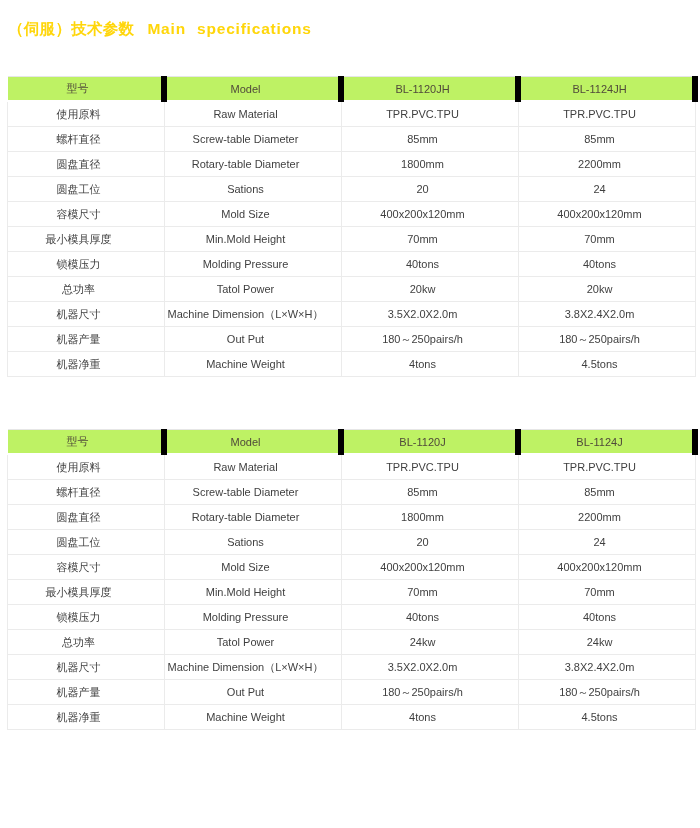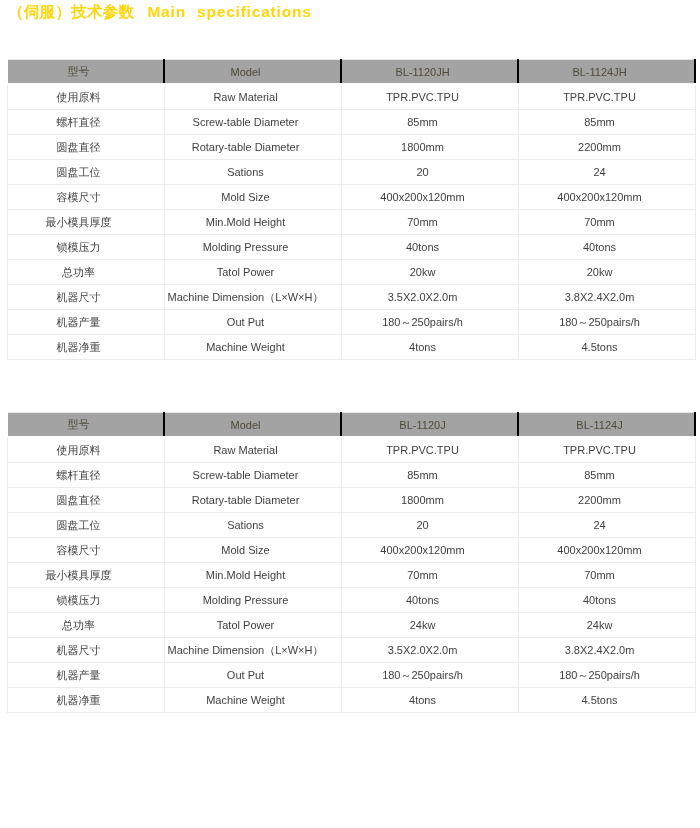--- a/index.html
+++ b/index.html
@@ -2,21 +2,21 @@
 <html><head>
 <meta charset="utf-8">
 <style>
   html,body{margin:0;padding:0;background:#ffffff;}
   body{
     width:700px;height:828px;
     font-family:"Liberation Sans","DejaVu Sans",sans-serif;
     -webkit-font-smoothing:antialiased;
     overflow:hidden;
   }
-  .page{width:700px;padding-top:2px;box-sizing:border-box;}
+  .page{width:700px;padding-top:19px;box-sizing:border-box;}
 
   
   .title{
     margin:0 0 0 8px;
     font-size:15.5px;
     line-height:20px;
     font-weight:bold;
     color:#FFD60A;
     letter-spacing:0.3px;
     white-space:nowrap;
@@ -29,29 +29,29 @@
     table-layout:fixed;
     width:688px;
     margin-left:6px;
     border:1px solid #e6e6e6;
   }
   .sec1 table.spec{margin-top:37px;}
   .sec2 .title{margin-top:72px;}
   .sec2 table.spec{margin-top:52px;}
 
   table.spec th{
-    background:#a3a3a3;
+    background:#bef264;
     height:23px;
     font-size:11px;
     font-weight:400;
     color:#50493a;
     text-align:center;
     padding:0 14px 0 0;
     border-left:2px solid #ffffff;
-    border-right:2px solid #000000;
+    border-right:6px solid #000000;
     border-bottom:2px solid #ffffff;
     overflow:hidden;
     white-space:nowrap;
   }
   table.spec td{
     height:24px;
     font-size:11px;
     color:#3f3f3f;
     text-align:center;
     vertical-align:middle;

